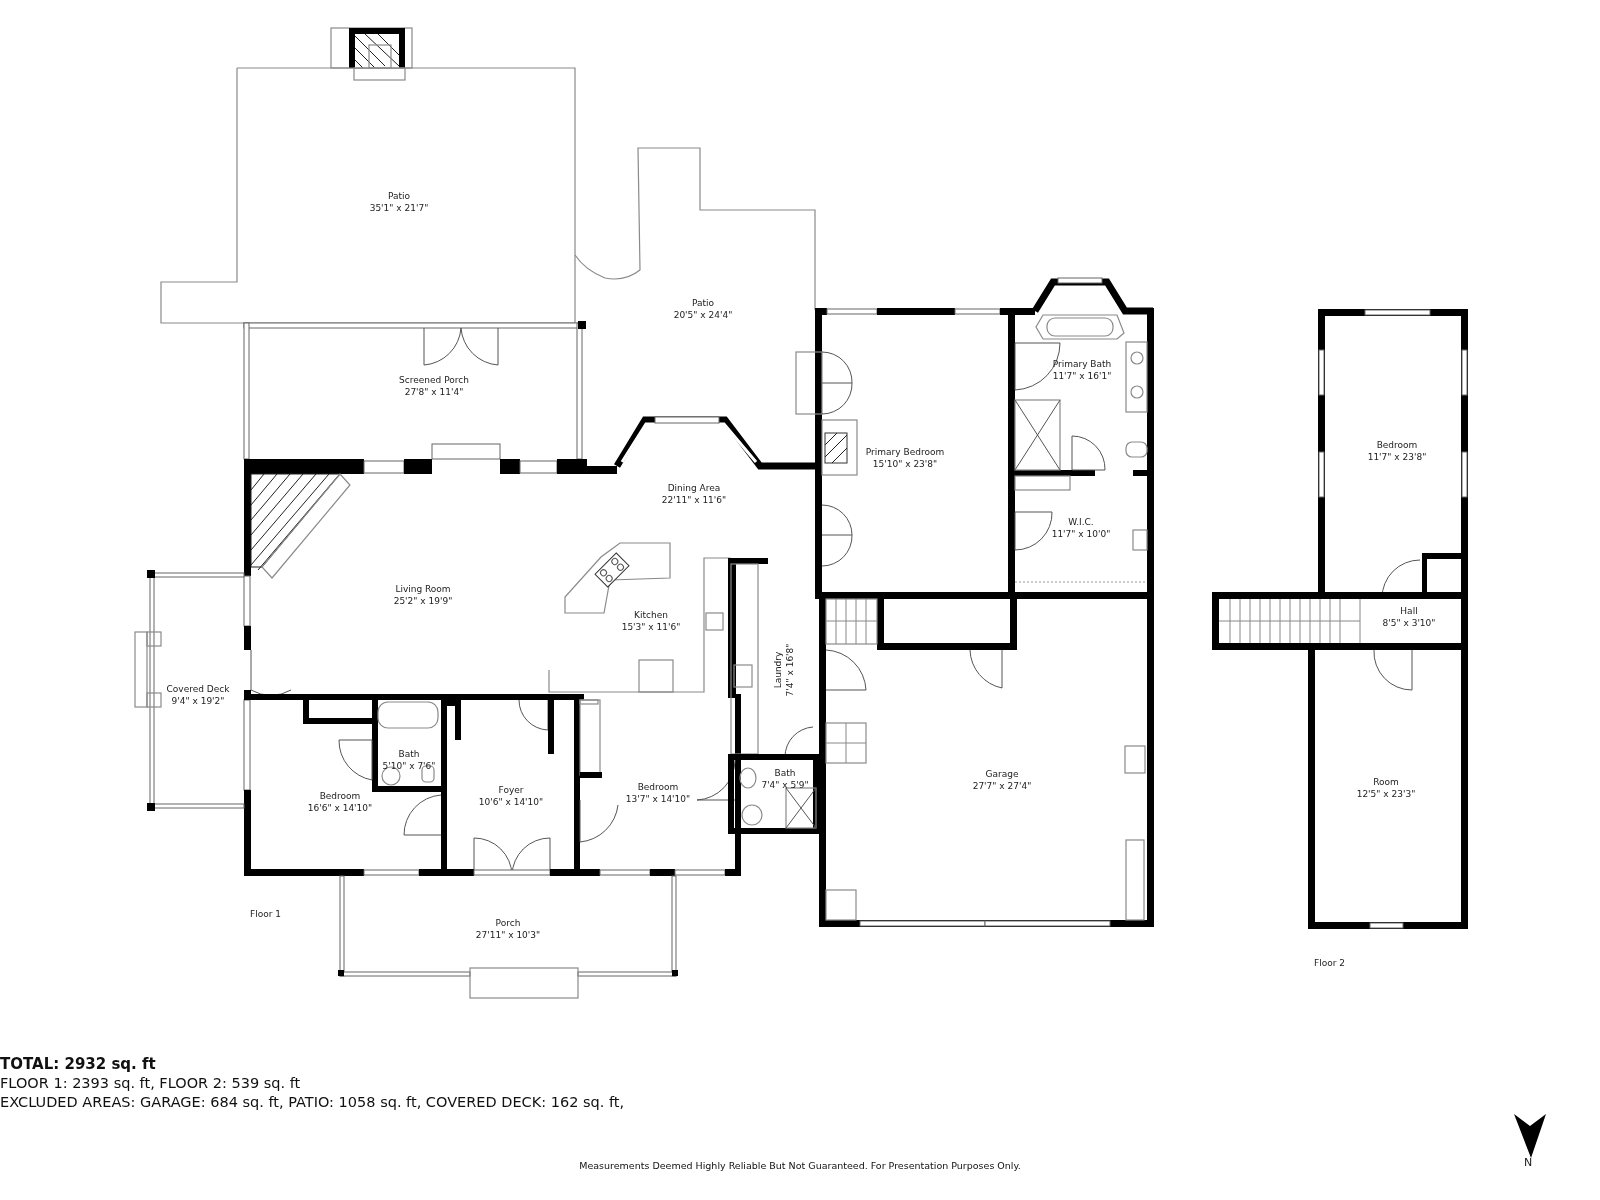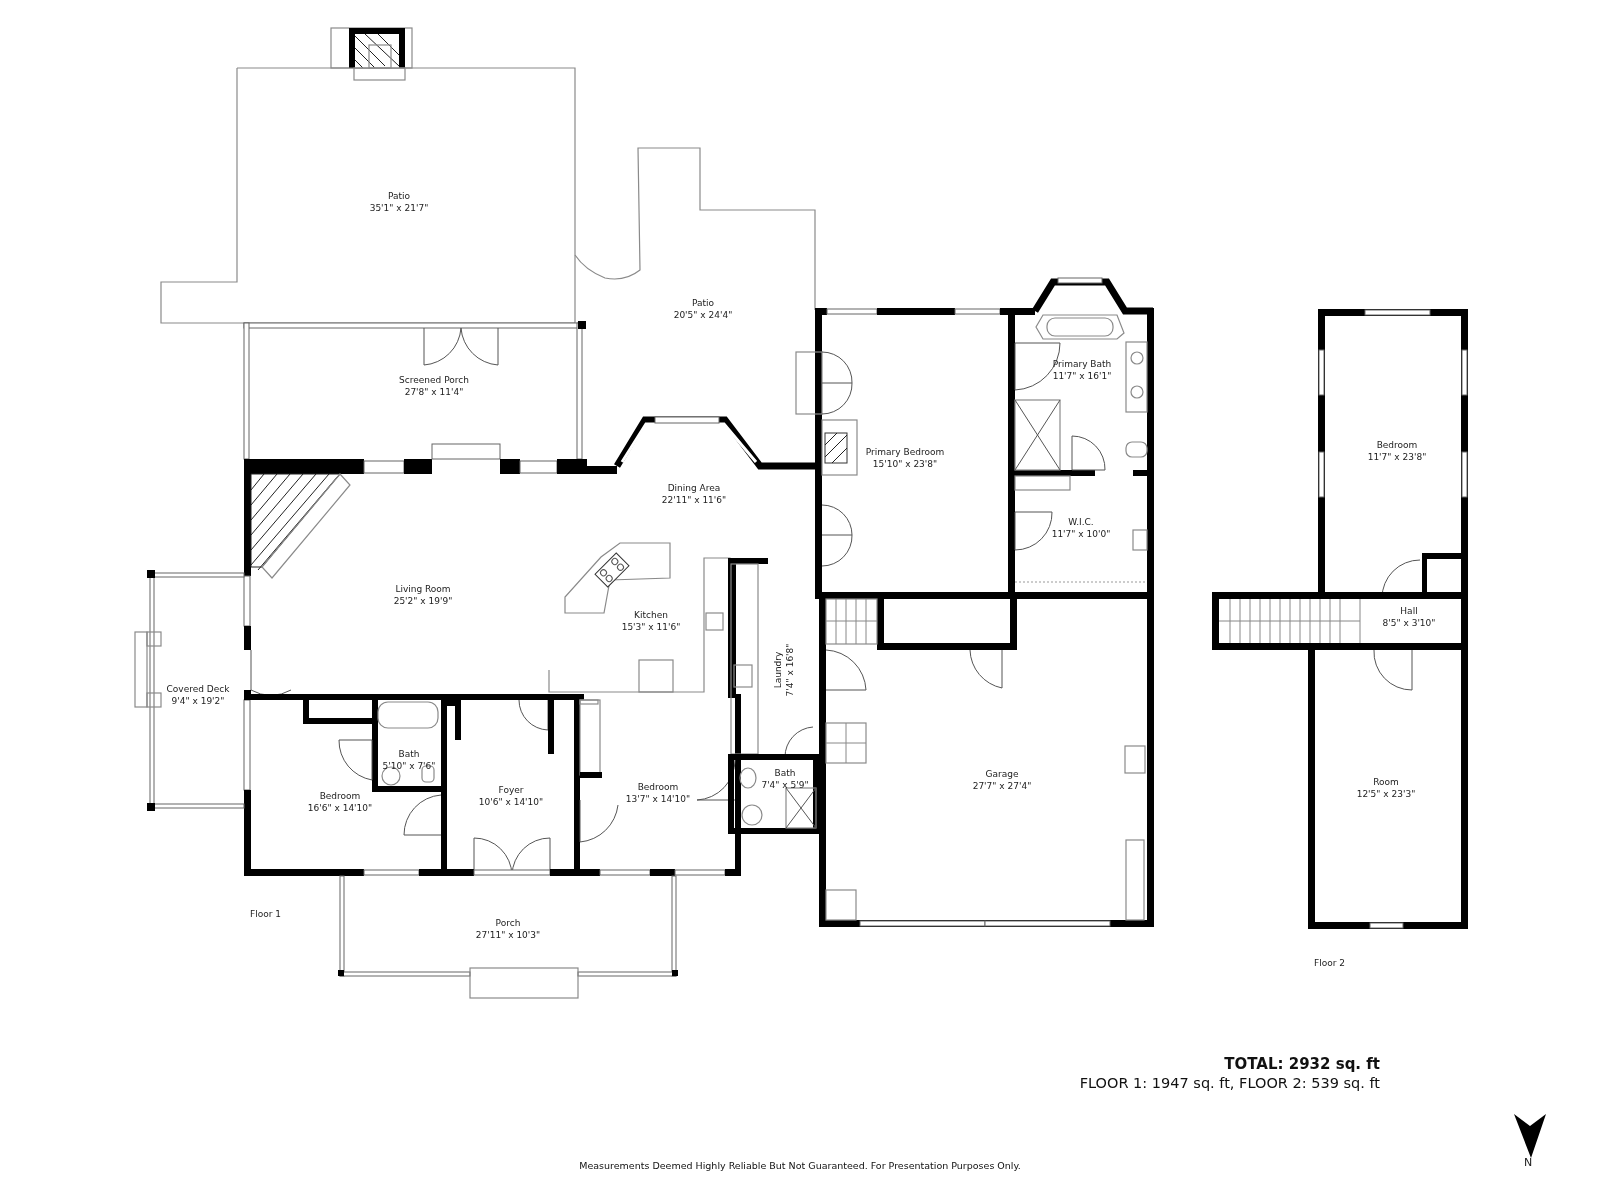--- a/index.html
+++ b/index.html
@@ -6,21 +6,21 @@
   body { width:1600px; height:1200px; position:relative; overflow:hidden; font-family:"DejaVu Sans", sans-serif; color:#1a1a1a; }
   #plan { position:absolute; left:0; top:0; width:1600px; height:1200px; }
   .wall { fill:#000; }
   .thin { fill:none; stroke:#8a8a8a; stroke-width:1.2; }
   .thin-d { fill:none; stroke:#555; stroke-width:1; }
   .win { fill:#fff; stroke:#666; stroke-width:1; }
   .door { fill:none; stroke:#555; stroke-width:1; }
   .hatch { stroke:#222; stroke-width:1; }
   .room-label { font-size:9px; text-anchor:middle; fill:#222; }
   .floor-label { font-size:9px; fill:#222; }
-  #summary { position:absolute; left:0; top:1055px; width:1380px; text-align:right; font-size:14.5px; line-height:19px; color:#111; }
+  #summary { position:absolute; left:0; top:1055px; width:1380px; text-align:left; font-size:14.5px; line-height:19px; color:#111; }
   #summary .total { font-weight:bold; font-size:15px; }
   #disclaimer { position:absolute; left:0; top:1160px; width:1600px; text-align:center; font-size:9.5px; color:#111; }
   #compass { position:absolute; left:1510px; top:1110px; width:40px; height:60px; }
 </style>
 </head>
 <body>
 
 <svg id="plan" viewBox="0 0 1600 1200" xmlns="http://www.w3.org/2000/svg">
 
   <g>
@@ -378,21 +378,22 @@
     </g>
     <g>
       <text class="room-label" x="1386" y="785">Room</text>
       <text class="room-label" x="1386" y="797">12'5" x 23'3"</text>
     </g>
   </g>
 </svg>
 
 <div id="summary">
   <div class="total">TOTAL: 2932 sq. ft</div>
-  <div>FLOOR 1: 1947 sq. ft, FLOOR 2: 539 sq. ft</div>
+  <div>FLOOR 1: 2393 sq. ft, FLOOR 2: 539 sq. ft</div>
+  <div>EXCLUDED AREAS: GARAGE: 684 sq. ft, PATIO: 1058 sq. ft, COVERED DECK: 162 sq. ft,</div>
 </div>
 
 <div id="disclaimer">Measurements Deemed Highly Reliable But Not Guaranteed. For Presentation Purposes Only.</div>
 
 <div id="compass">
   <svg width="40" height="60" viewBox="0 0 40 60">
     <polygon points="4,4 20,16 36,4 21,48" fill="#000"></polygon>
   </svg>
   <div style="position:absolute; left:14px; top:46px; font-size:11px; color:#222;">N</div>
 </div>

